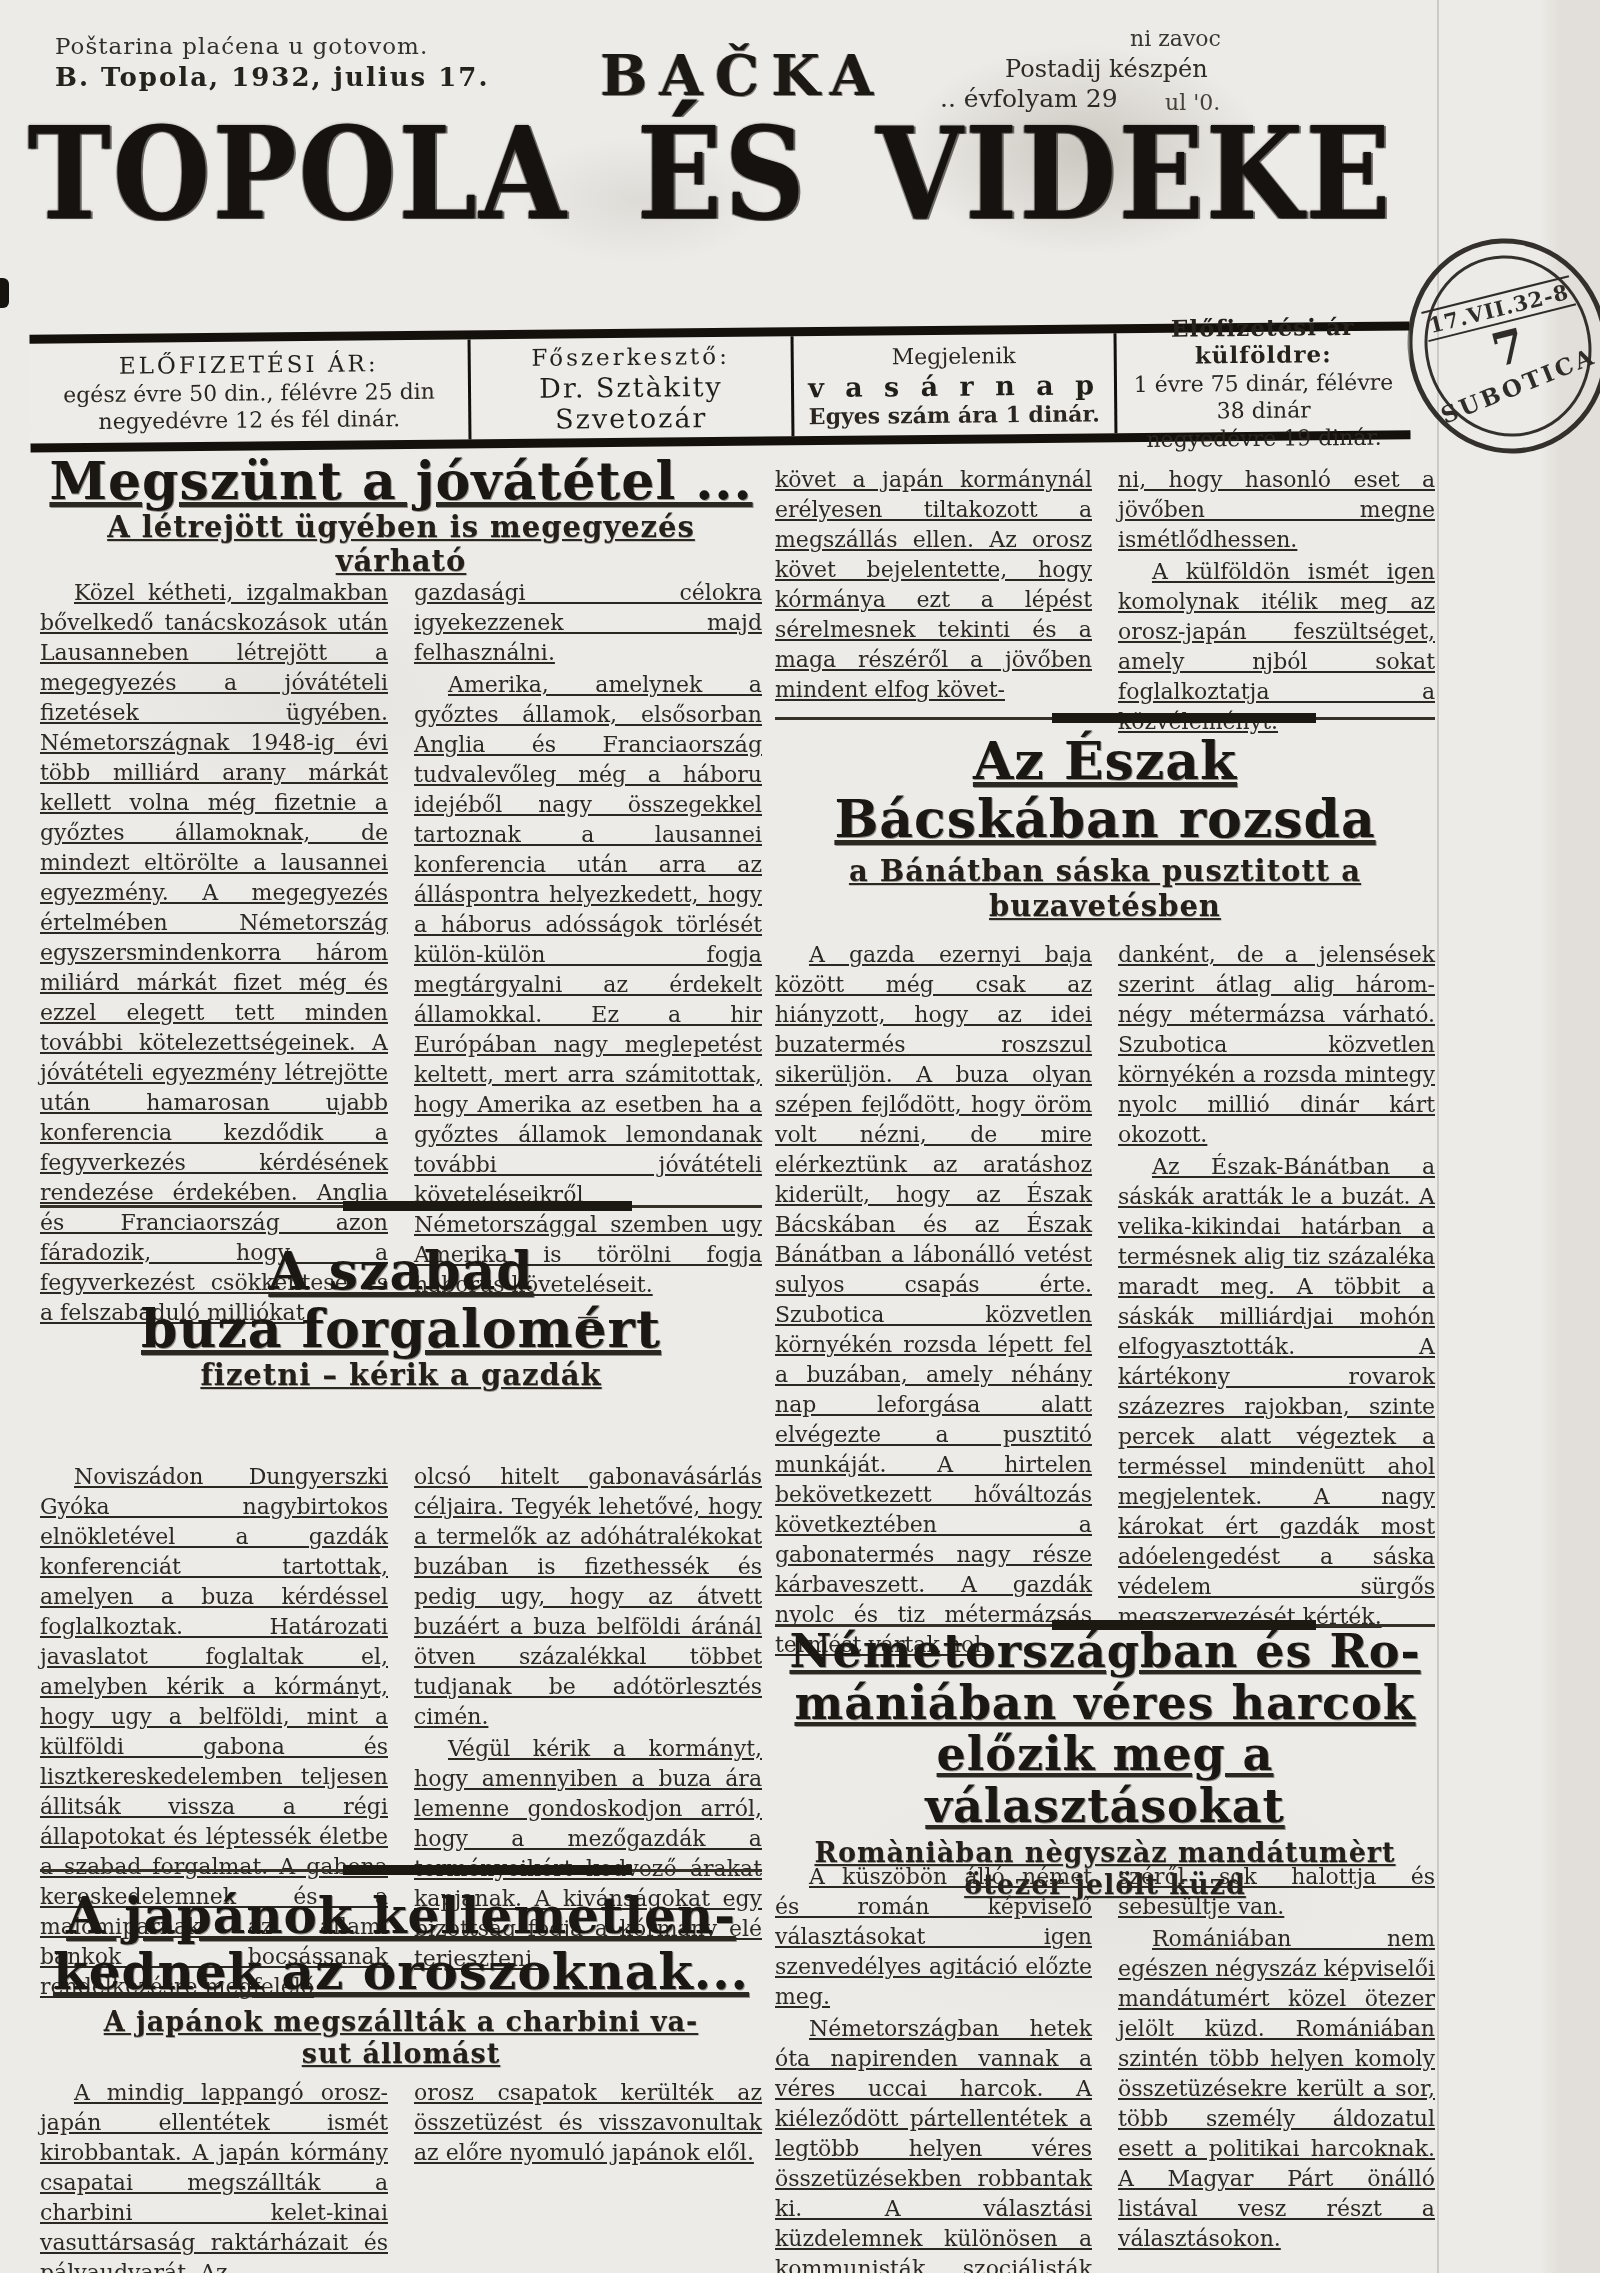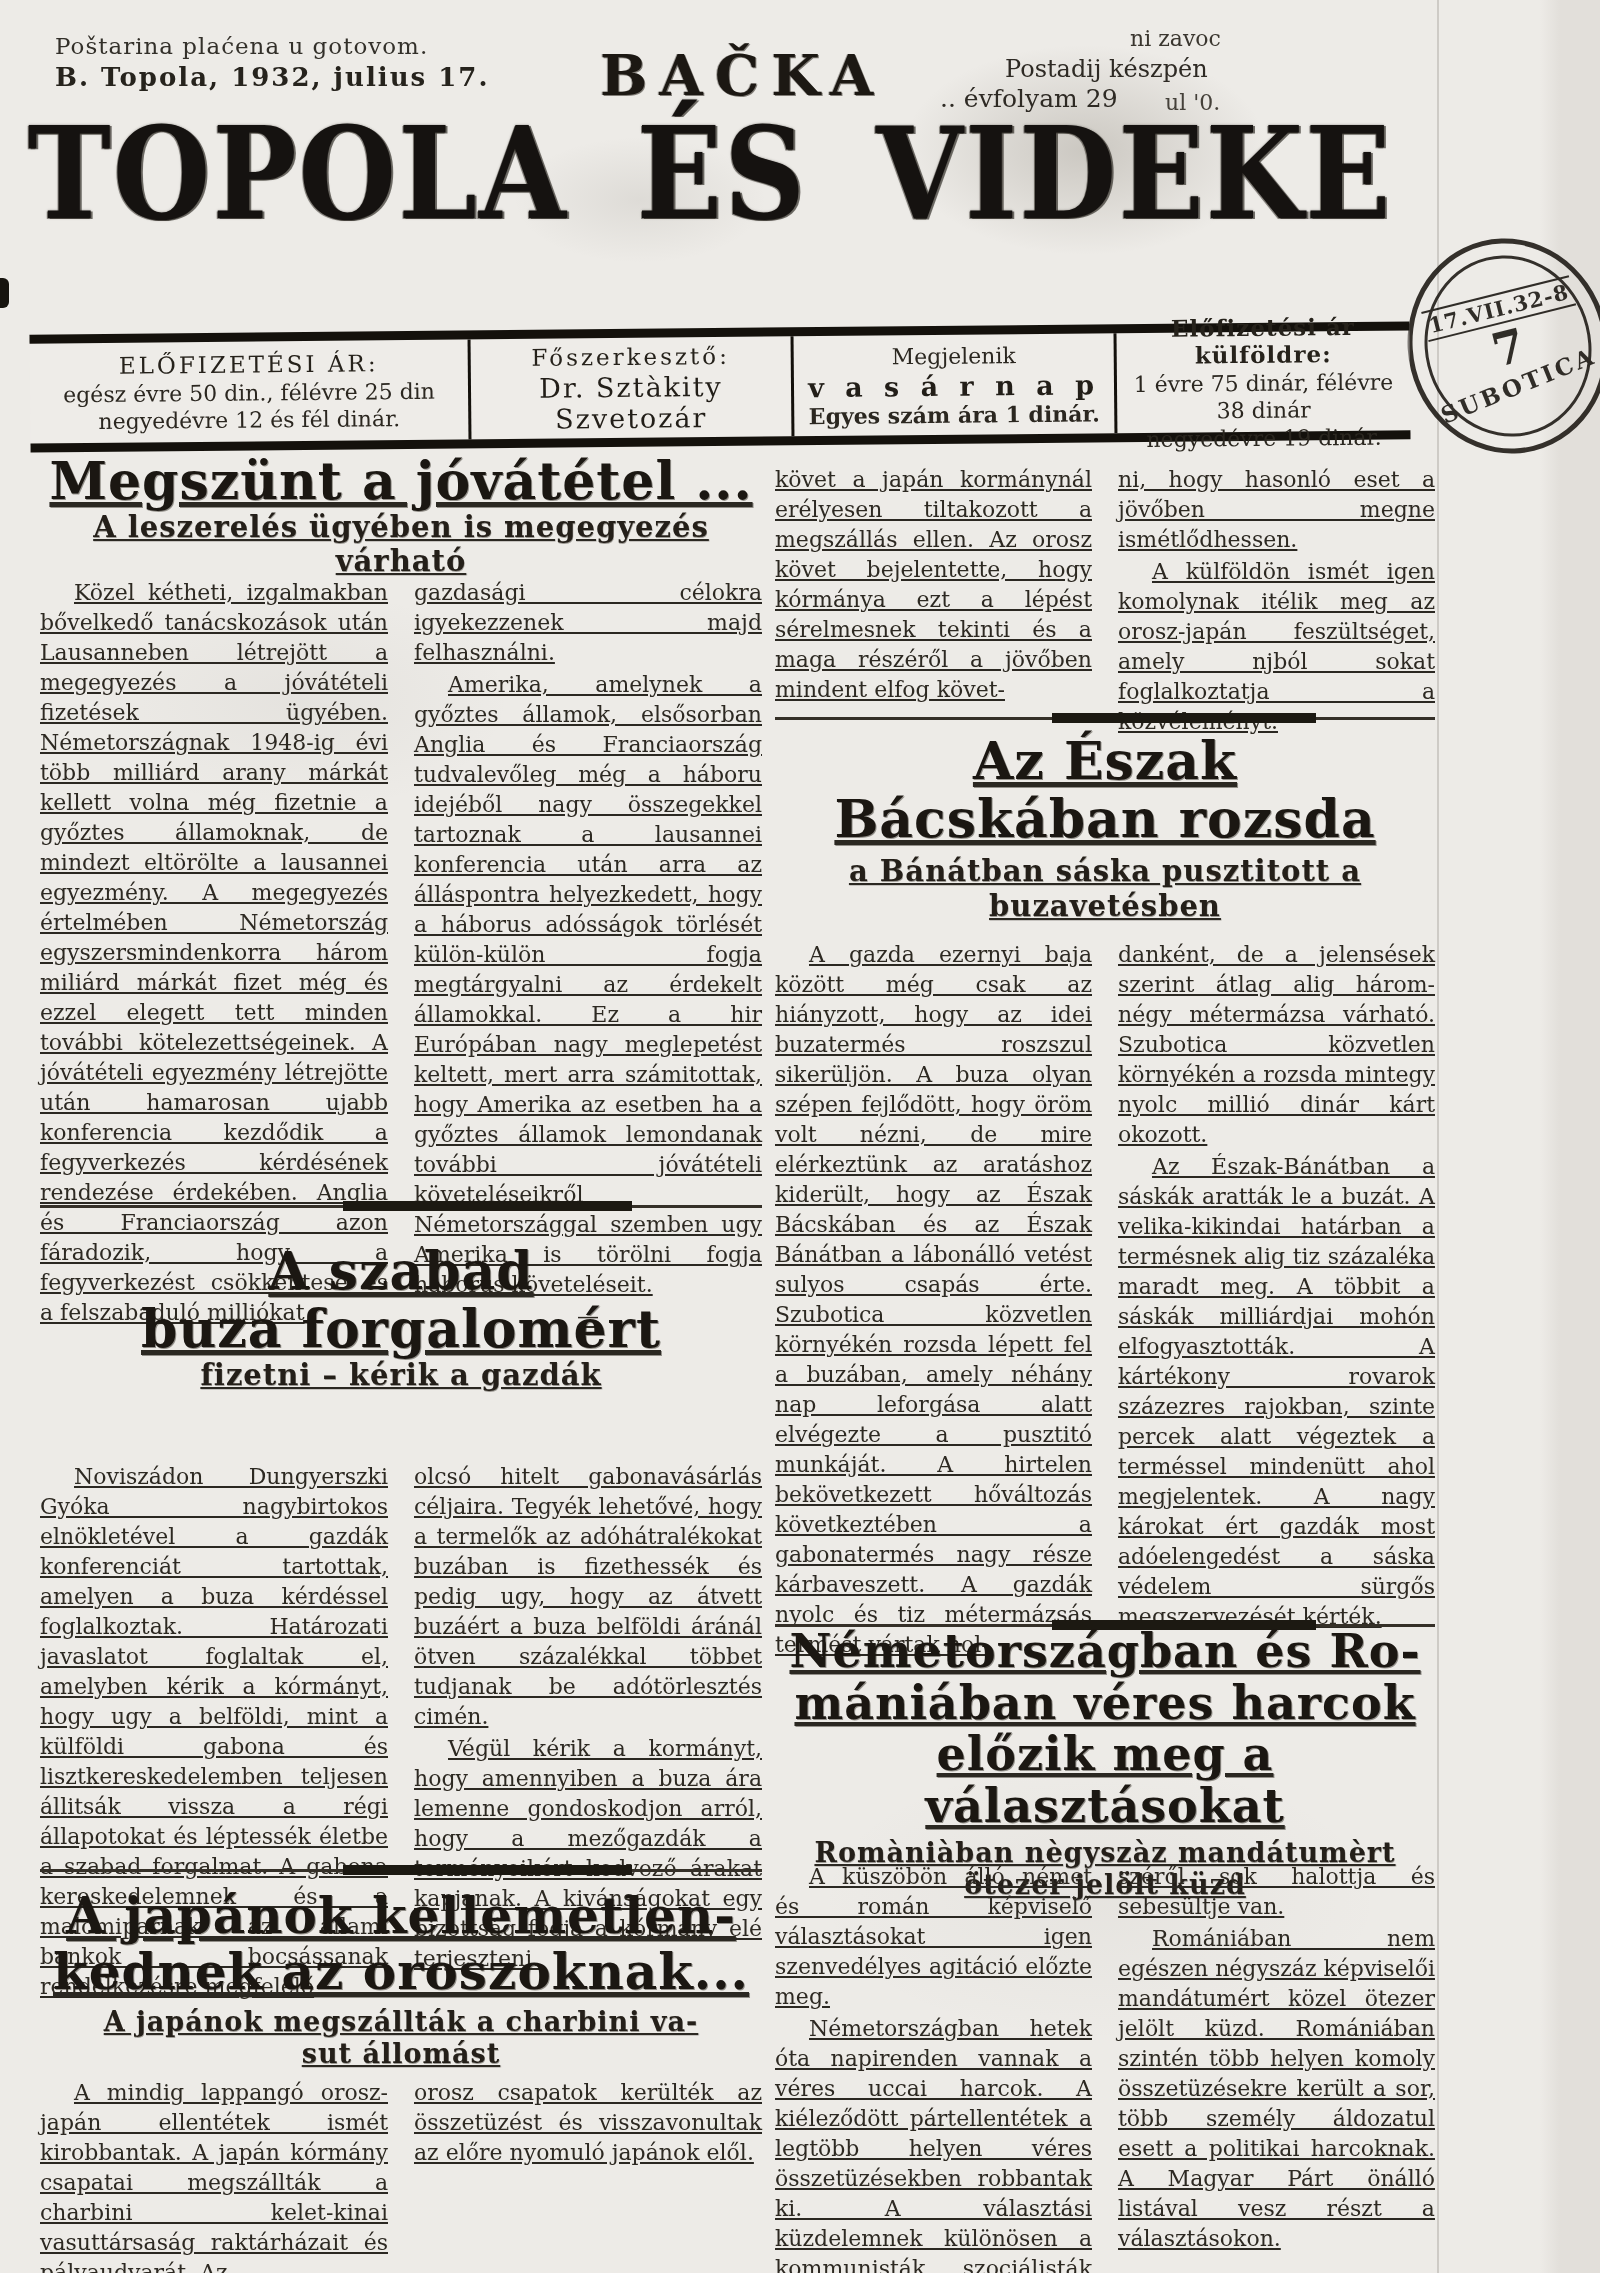--- a/index.html
+++ b/index.html
@@ -124,21 +124,21 @@
     </div>
     <div class="infocell cell-foreign">
       <div class="info-title bold">Előfizetési ár külföldre:</div>
       <div class="info-line">1 évre 75 dinár, félévre 38 dinár</div>
       <div class="info-line">negyedévre 19 dinár.</div>
     </div>
   </div>
 
   <div class="abs" style="left:40px;top:452px;width:722px;">
     <div class="headline h-xl">Megszünt a jóvátétel ...</div>
-    <div class="subhead">A leszerelés ügyében is megegyezés</div>
+    <div class="subhead">A létrejött ügyében is megegyezés</div>
     <div class="subhead">várható</div>
   </div>
   <div class="abs cols" style="left:40px;top:578px;width:722px;">
     <div class="col">
       <p>Közel kétheti, izgalmakban bővelkedő tanácskozások után Lausanneben létrejött a megegyezés a jóvátételi fizetések ügyében. Németországnak 1948-ig évi több milliárd arany márkát kellett volna még fizetnie a győztes államoknak, de mindezt eltörölte a lausannei egyezmény. A megegyezés értelmében Németország egyszersmindenkorra három miliárd márkát fizet még és ezzel elegett tett minden további kötelezettségeinek. A jóvátételi egyezmény létrejötte után hamarosan ujabb konferencia kezdődik a fegyverkezés kérdésének rendezése érdekében. Anglia és Franciaország azon fáradozik, hogy a fegyverkezést csökkentese és a felszabaduló milliókat</p>
     </div>
     <div class="col">
       <p class="noindent">gazdasági célokra igyekezzenek majd felhasználni.</p>
       <p>Amerika, amelynek a győztes államok, elsősorban Anglia és Franciaország tudvalevőleg még a háboru idejéből nagy összegekkel tartoznak a lausannei konferencia után arra az álláspontra helyezkedett, hogy a háborus adósságok törlését külön-külön fogja megtárgyalni az érdekelt államokkal. Ez a hir Európában nagy meglepetést keltett, mert arra számitottak, hogy Amerika az esetben ha a győztes államok lemondanak további jóvátételi követeléseikről Németországgal szemben ugy Amerika is törölni fogja háborus követeléseit.</p>
       <p class="dash">—</p>

